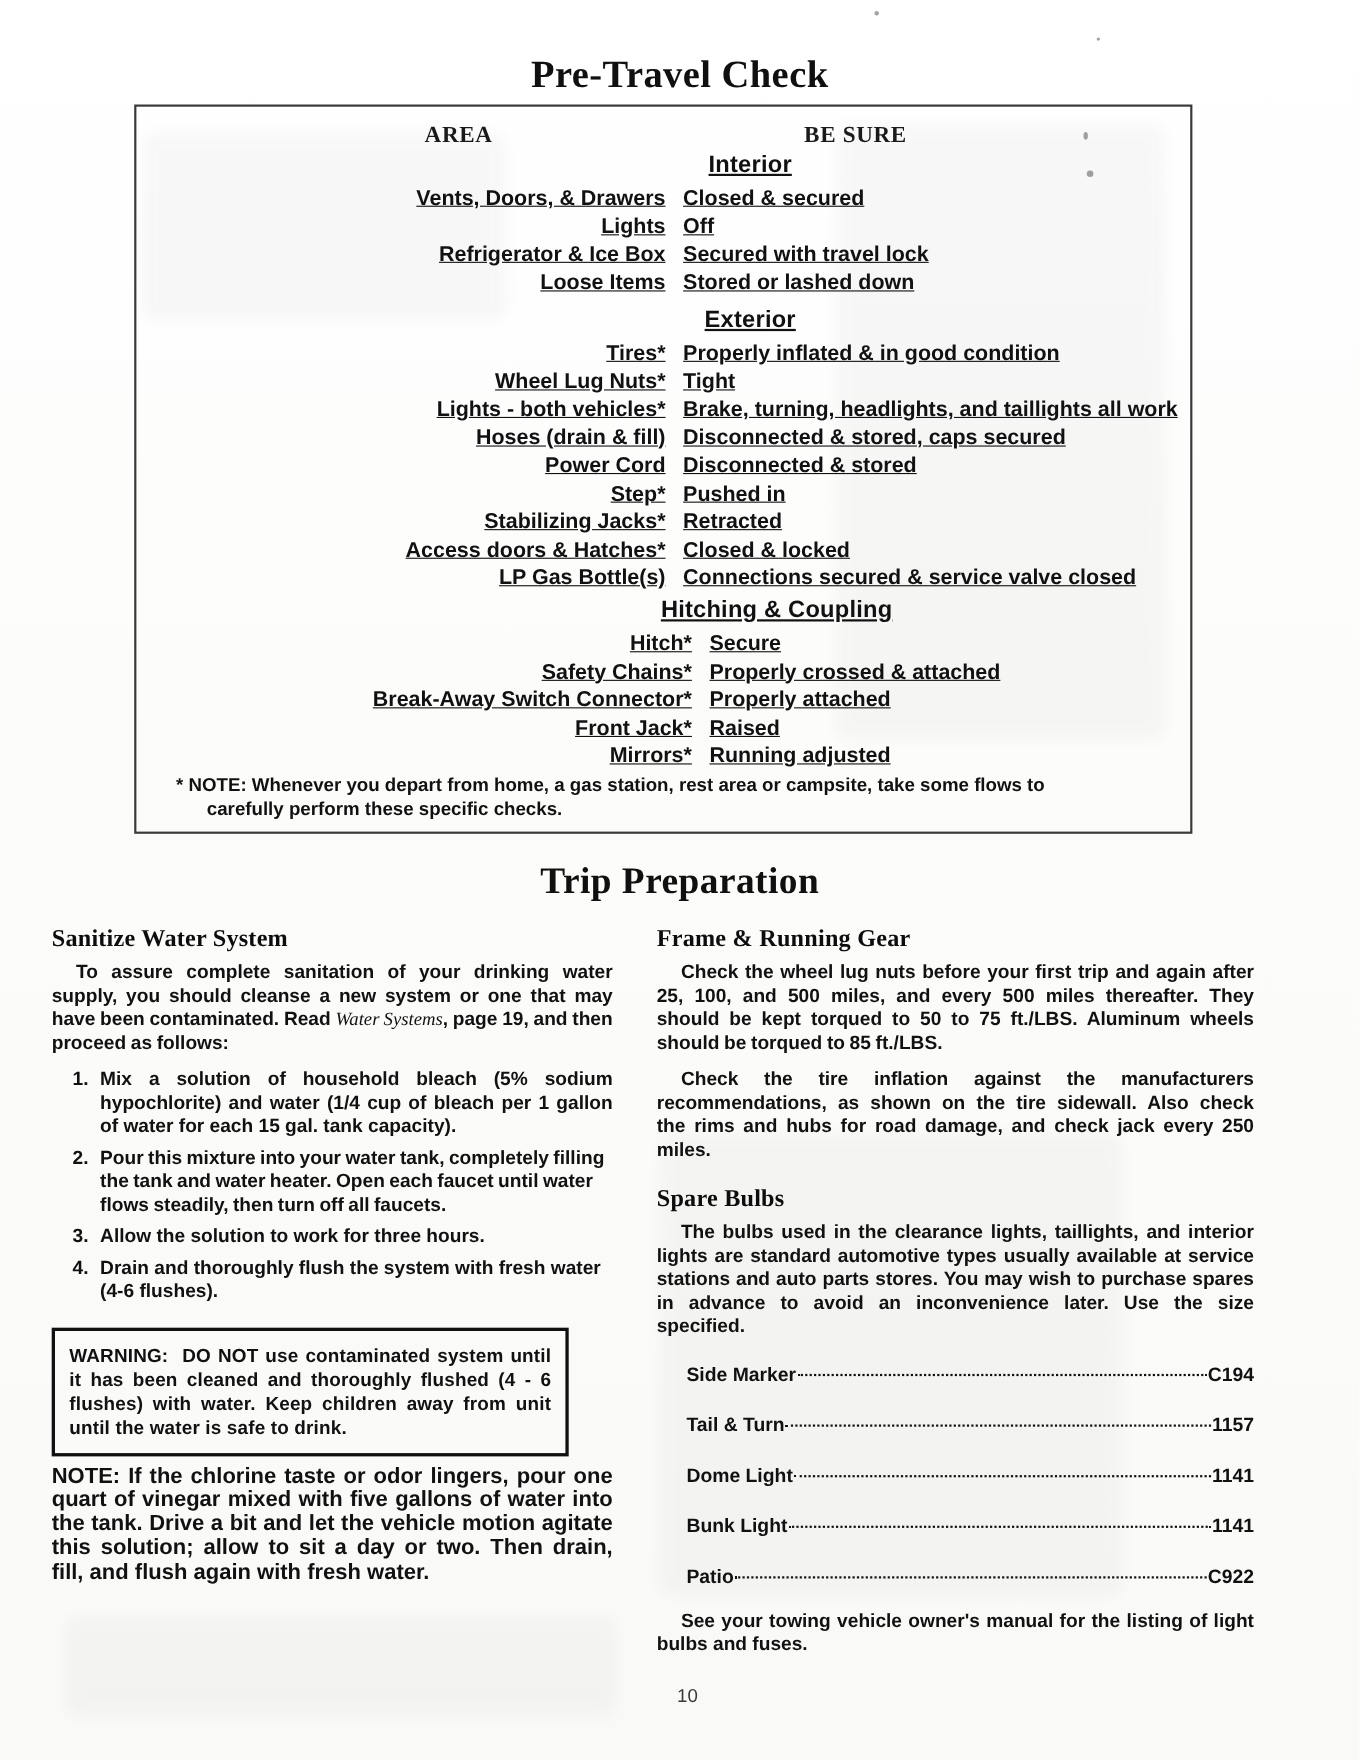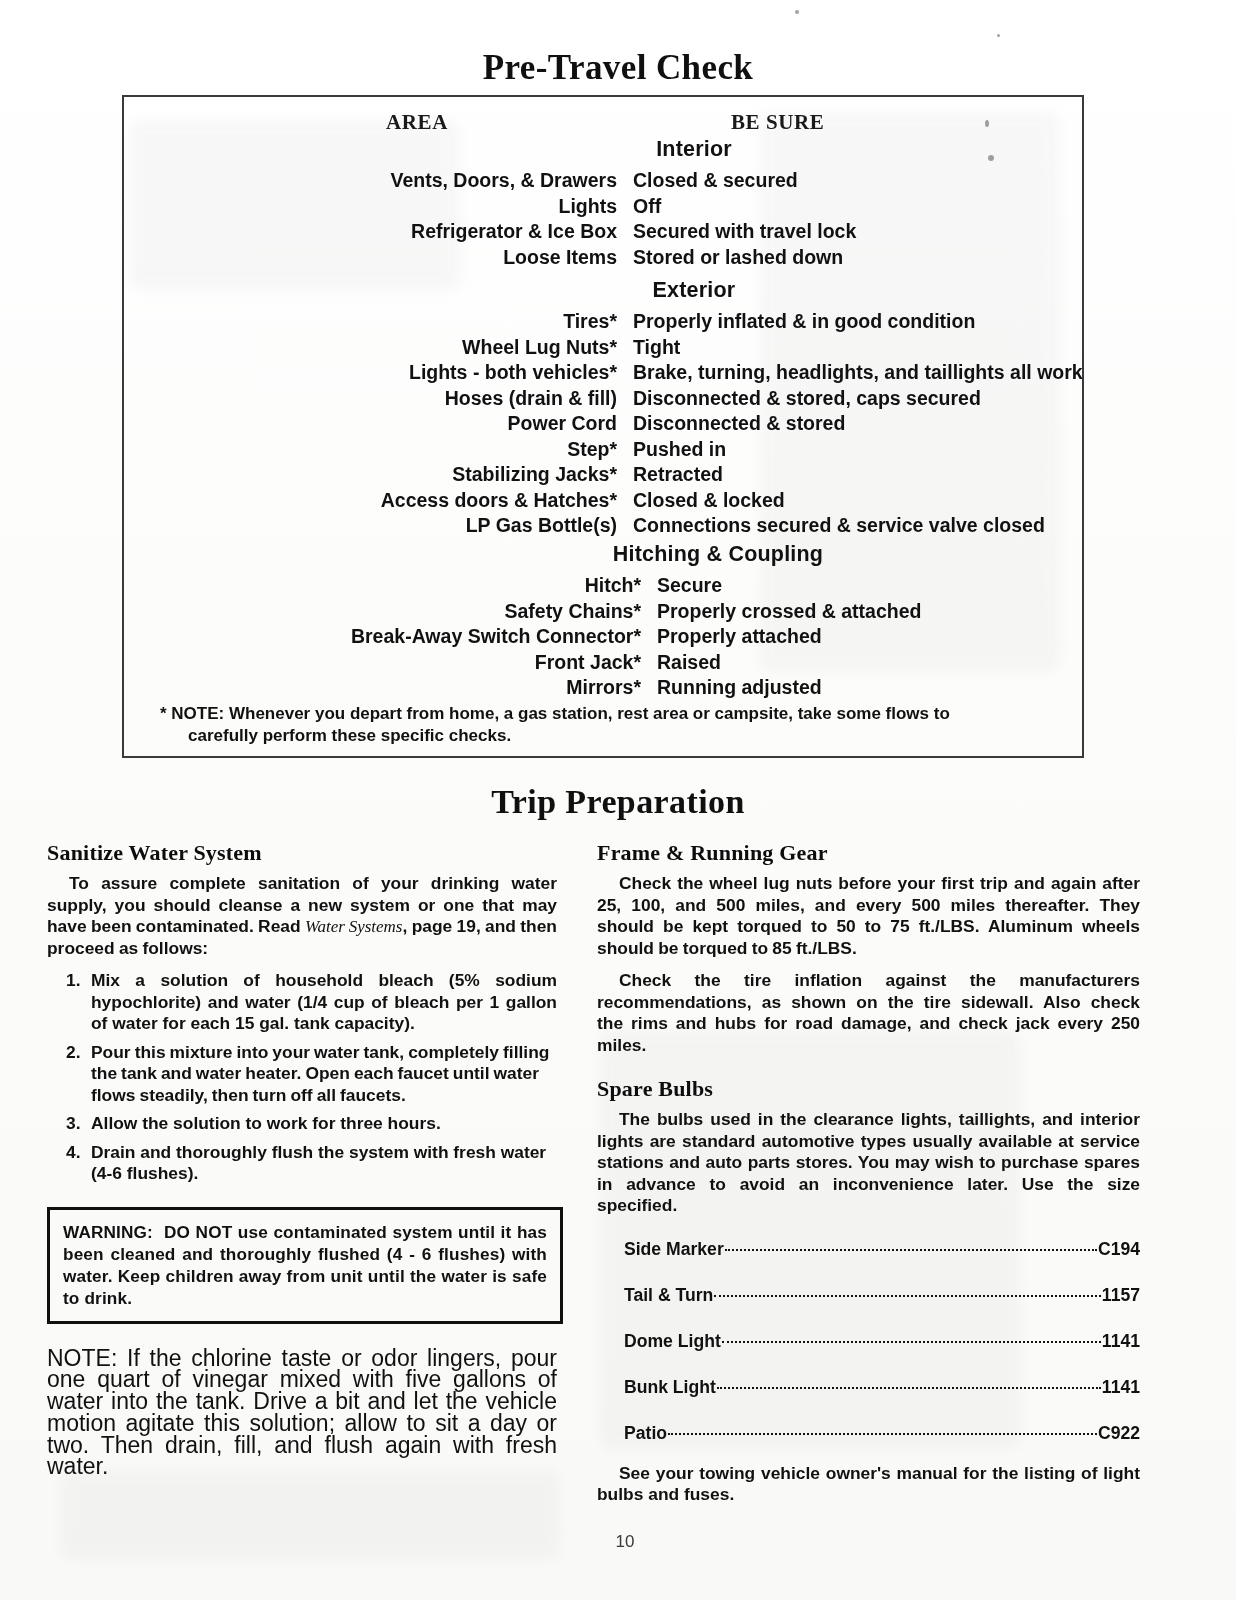--- a/index.html
+++ b/index.html
@@ -36,21 +36,21 @@
   }
   .colhead{
     position:absolute;top:110px;
     font-family:"Liberation Serif", serif;
     font-weight:bold;font-size:21px;letter-spacing:.6px;color:#1a1a1a;
   }
   #head-area{left:386px;}
   #head-besure{left:731px;}
 
   .grp{
-    position:absolute;left:135px;width:1096px;
+    position:absolute;left:123px;width:1096px;text-decoration:underline;
   }
   .grp-title{
     text-align:center;font-weight:bold;font-size:21.5px;
     margin:0 0 6px 0;letter-spacing:.2px;padding-left:22px;
   }
   .row{display:flex;align-items:baseline;line-height:25.5px;}
   .row .area{
     width:482px;text-align:right;padding-right:16px;
     font-weight:bold;font-size:19.5px;white-space:nowrap;
   }
@@ -90,28 +90,28 @@
     position:relative;padding-left:44px;margin-bottom:7px;
     font-size:17.4px;line-height:21.5px;font-weight:bold;
   }
   ol.steps li .num{position:absolute;left:19px;top:0;}
   ol.steps li.just{text-align:justify;}
   ol.steps li.sq{word-spacing:-0.8px;}
 
   .warnbox{
     margin-top:22px;border:3px solid #101010;
     padding:11px 13px 12px 13px;
-    width:516px;box-sizing:border-box;
+    width:470px;box-sizing:border-box;
   }
   .warnbox p{
     margin:0;font-size:17.2px;line-height:22px;font-weight:bold;
     text-align:justify;letter-spacing:.15px;
   }
   .notepara{
-    margin-top:24px;font-size:23px;line-height:21.8px;font-weight:normal;
+    margin-top:8px;font-size:20px;line-height:21.8px;font-weight:bold;
     text-align:justify;
   }
 
   
   .bulbs{margin:22px 0 0 0;padding:0;list-style:none;}
   .bulbs li{
     display:flex;align-items:baseline;
     font-size:17.6px;font-weight:bold;line-height:20px;
     margin-bottom:26px;padding-left:27px;
   }

